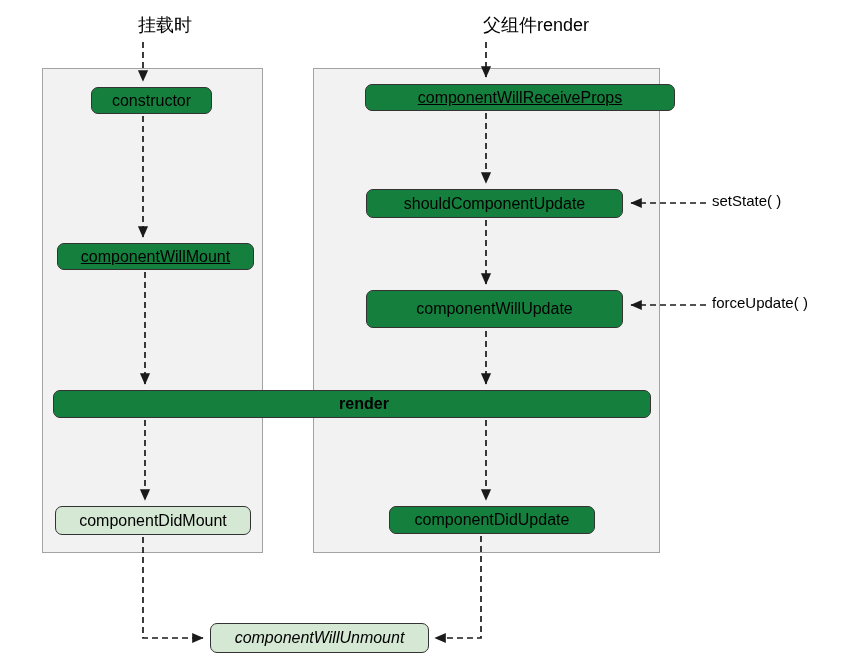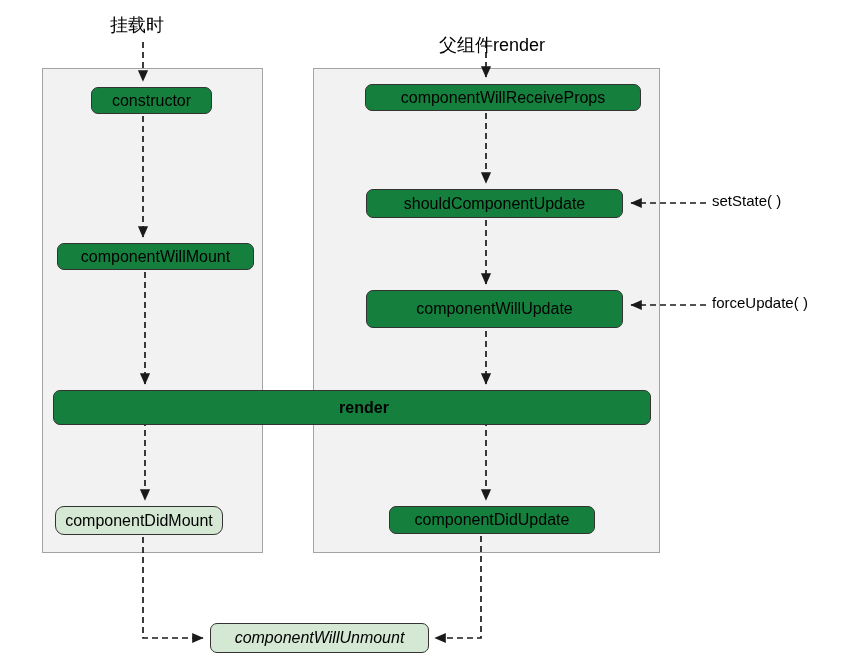--- a/index.html
+++ b/index.html
@@ -36,21 +36,21 @@
     font-size: 16px;
     white-space: nowrap;
     z-index: 2;
   }
   .node-blue  { background: #15803d; }
   .node-green { background: #d5e8d4; }
   .node-bold  { font-weight: bold; }
   .phase-label {
     position: absolute;
     font-size: 18px;
-    text-align: center;
+    text-align: right;
     white-space: nowrap;
     z-index: 2;
   }
   .side-label {
     position: absolute;
     font-size: 15px;
     white-space: nowrap;
     z-index: 2;
   }
 </style>
@@ -77,28 +77,28 @@
     <path class="edge" d="M 486 113 L 486 183" marker-end="url(#arrowhead)"></path>
     <path class="edge" d="M 486 220 L 486 284" marker-end="url(#arrowhead)"></path>
     <path class="edge" d="M 486 321 L 486 384" marker-end="url(#arrowhead)"></path>
     <path class="edge" d="M 486 420 L 486 500" marker-end="url(#arrowhead)"></path>
     <path class="edge" d="M 481 536 L 481 638 L 435 638" marker-end="url(#arrowhead)"></path>
     <path class="edge" d="M 706 203 L 631 203" marker-end="url(#arrowhead)"></path>
     <path class="edge" d="M 706 305 L 631 305" marker-end="url(#arrowhead)"></path>
   </svg>
 
   <div class="phase-label" style="left:82px; top:13px; width:110px;">挂载时</div>
-  <div class="phase-label" style="left:412px; top:13px; width:160px;margin-top:20px;">父组件render</div>
+  <div class="phase-label" style="left:429px; top:13px; width:160px;">父组件render</div>
 
   <div class="node node-blue" style="left:91px; top:87px; width:121px; height:27px;">constructor</div>
-  <div class="node node-blue" style="left:57px; top:243px; width:197px; height:27px;">componentWillMount</div>
-  <div class="node node-blue" style="left:365px; top:84px; width:276px; height:27px;">componentWillReceiveProps</div>
+  <div class="node node-blue" style="left:57px; top:243px; width:197px; height:27px;text-decoration:underline;">componentWillMount</div>
+  <div class="node node-blue" style="left:365px; top:84px; width:310px; height:27px;text-decoration:underline;">componentWillReceiveProps</div>
   <div class="node node-blue" style="left:366px; top:189px; width:257px; height:29px;">shouldComponentUpdate</div>
   <div class="node node-blue" style="left:366px; top:290px; width:257px; height:38px;">componentWillUpdate</div>
-  <div class="node node-blue node-bold" style="left:53px; top:390px; width:598px; height:35px;padding-left:24px;">render</div>
-  <div class="node node-green" style="left:55px; top:506px; width:168px; height:29px;border-radius:9px;">componentDidMount</div>
+  <div class="node node-blue node-bold" style="left:53px; top:390px; width:598px; height:28px;padding-left:24px;">render</div>
+  <div class="node node-green" style="left:55px; top:506px; width:196px; height:29px;">componentDidMount</div>
   <div class="node node-blue" style="left:389px; top:506px; width:206px; height:28px;">componentDidUpdate</div>
   <div class="node node-green" style="left:210px; top:623px; width:219px; height:30px;font-style:italic;">componentWillUnmount</div>
 
   <div class="side-label" style="left:712px; top:192px;">setState( )</div>
   <div class="side-label" style="left:712px; top:294px;">forceUpdate( )</div>
 
 </div>
 
 </body></html>

